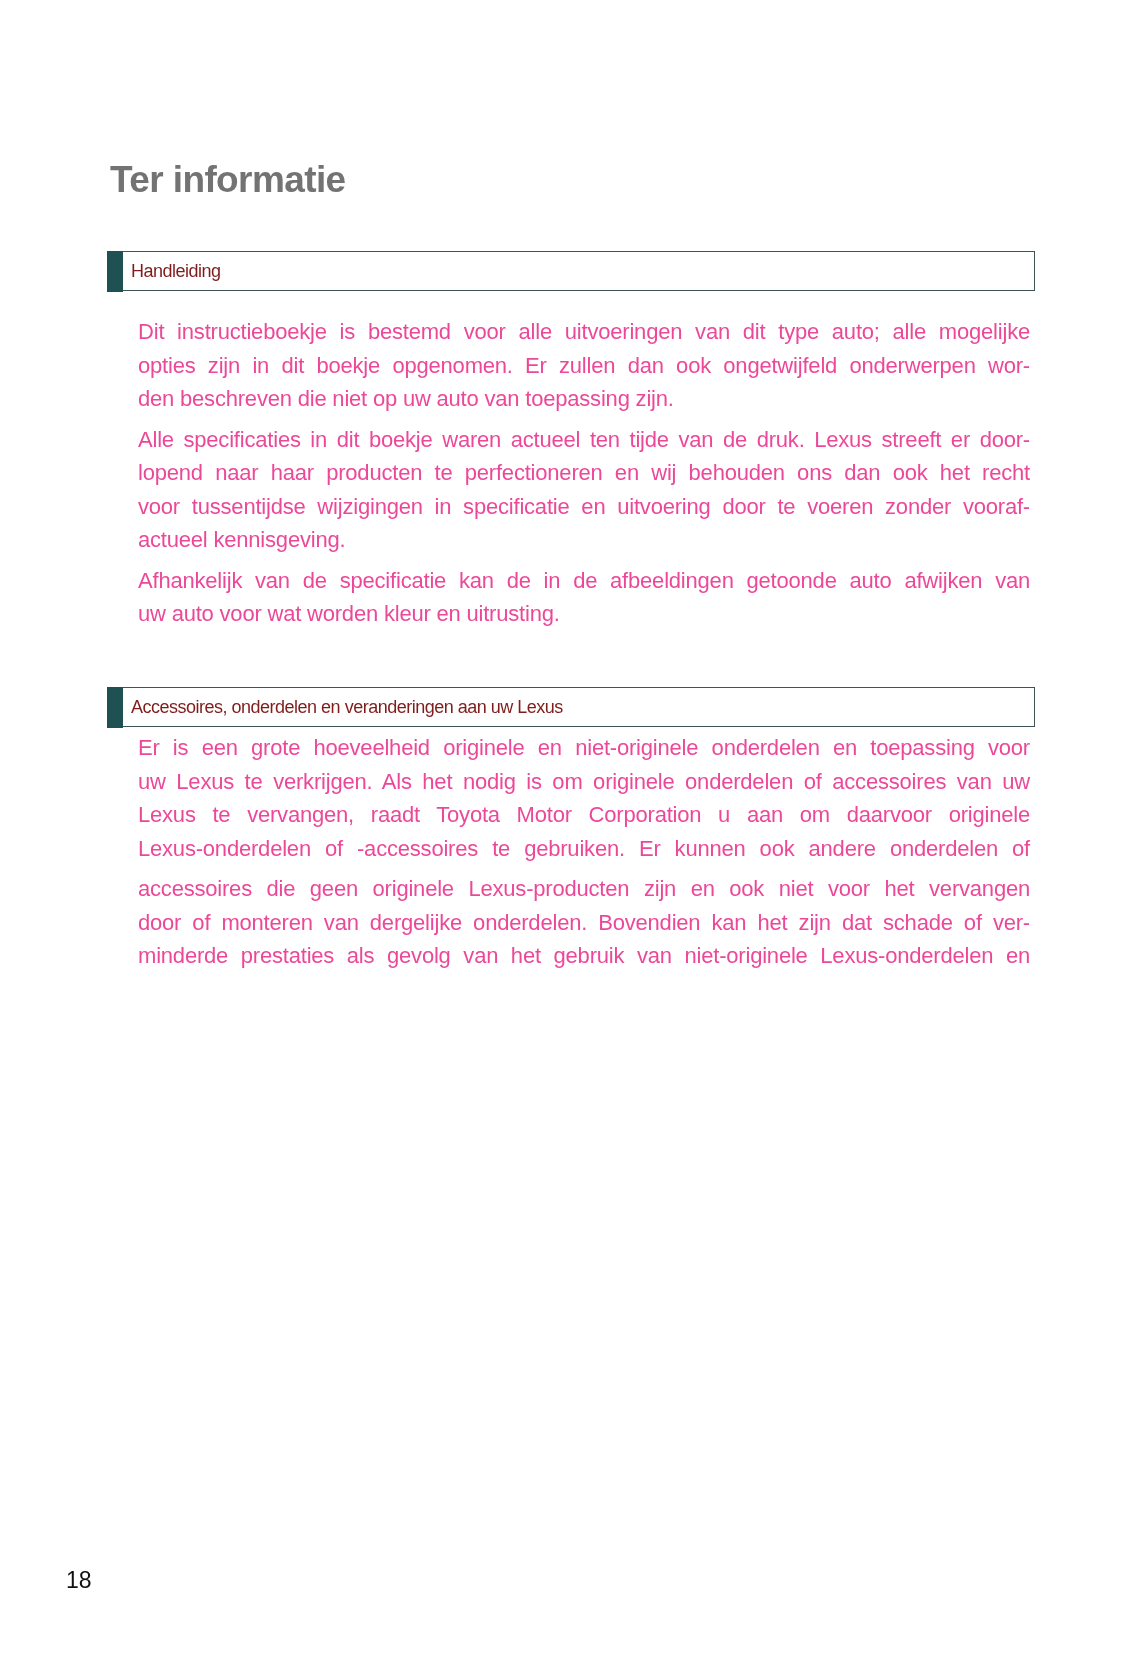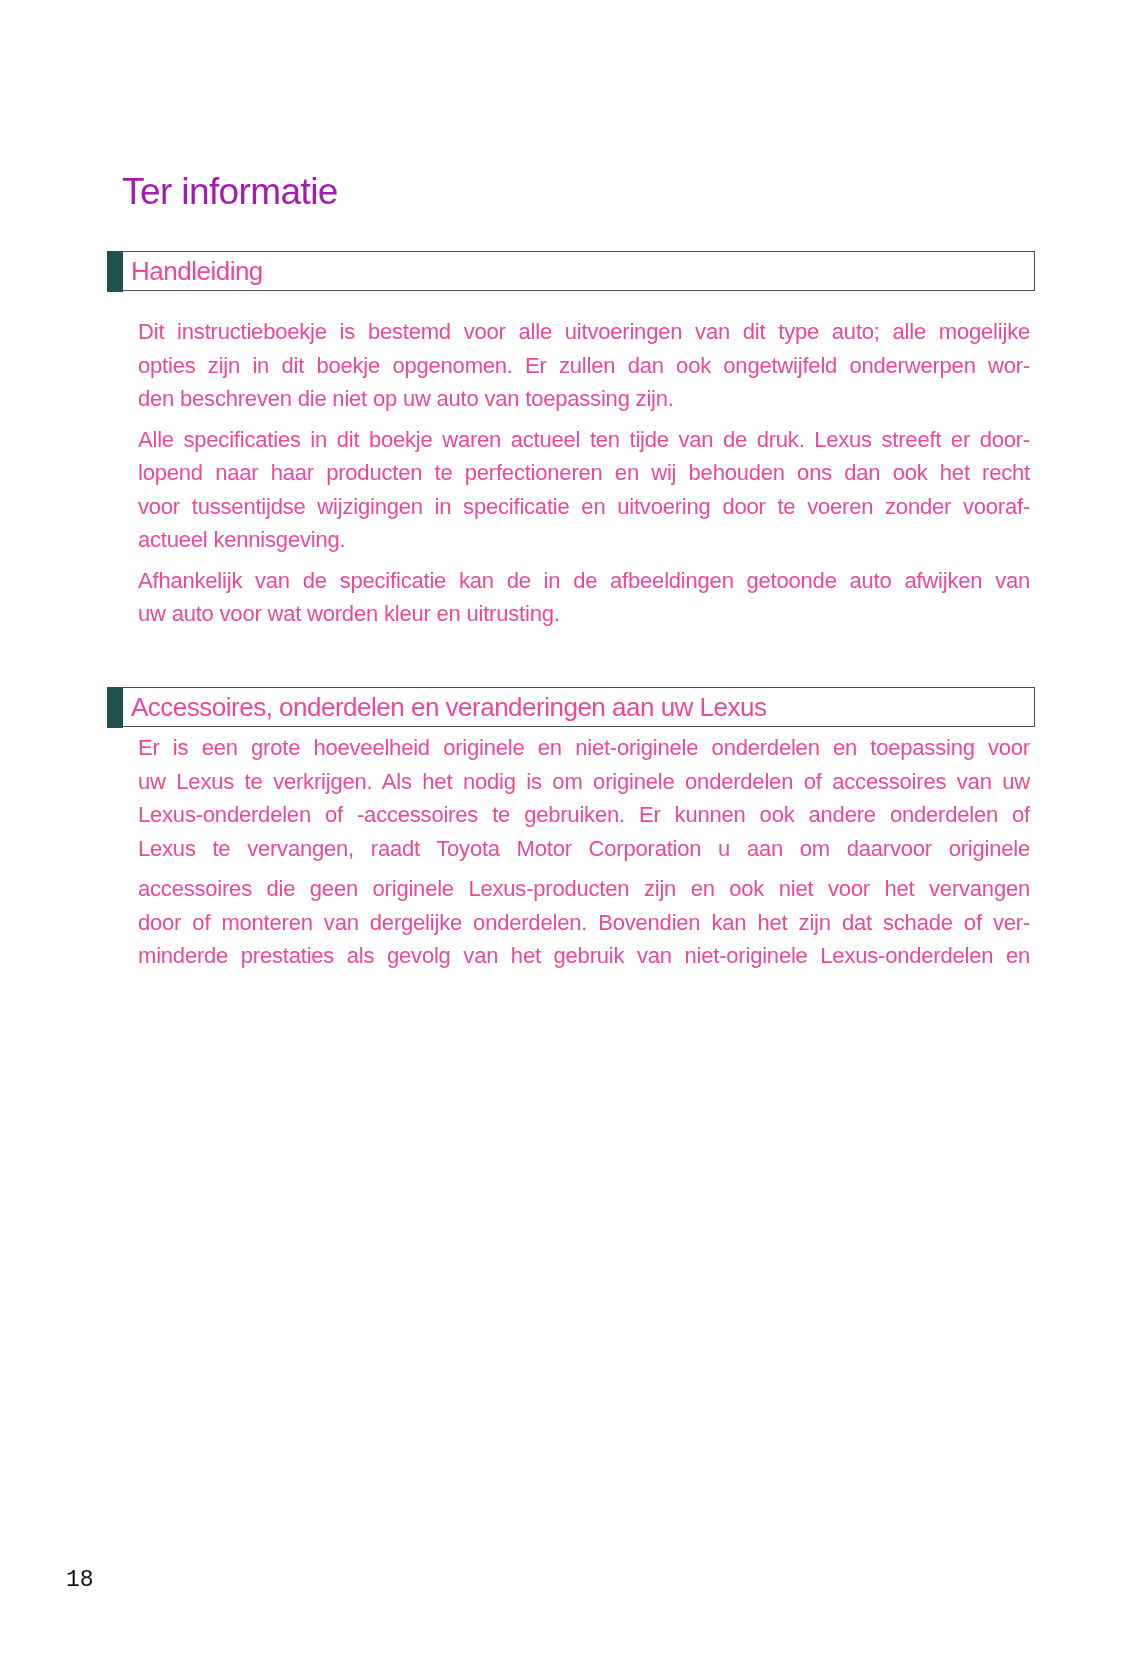--- a/index.html
+++ b/index.html
@@ -12,26 +12,26 @@
     height: 1654px;
     position: relative;
     overflow: hidden;
     font-family: "Liberation Sans", "DejaVu Sans", sans-serif;
     color: #1a1a1a;
   }
   .page-title {
     position: absolute;
     left: 106px;
     top: 154px;
-    margin: 16px;
+    margin: 4px;
     font-size: 37px;
-    font-weight: normal;
+    font-weight: bold;
     letter-spacing: -0.6px;
     line-height: 44px;
-    color: #a21caf;
+    color: #737373;
   }
   .section-heading {
     position: absolute;
     left: 107px;
     width: 928px;
     height: 40px;
     box-sizing: border-box;
     border: 1.5px solid #3e5558;
     border-left: none;
     display: flex;
@@ -45,23 +45,23 @@
     width: 16px;
     background: #1f5152;
   }
   .section-heading .label {
     position: absolute;
     left: 24px;
     top: 0;
     bottom: 0;
     display: flex;
     align-items: center;
-    font-size: 26px;
+    font-size: 18px;
     letter-spacing: -0.5px;
-    color: #ec4899;
+    color: #7f1d1d;
     white-space: nowrap;
   }
   .sec1 { top: 251px; }
   .sec2 { top: 667px; margin-top: 20px; }
 
   .body-block {
     position: absolute;
     left: 138px;
     width: 892px;
   }
@@ -78,21 +78,21 @@
 
   .line { display: block; text-align: justify; text-align-last: justify; }
   .line.last { text-align-last: left; }
 
   .page-number {
     position: absolute;
     left: 66px;
     top: 1567px;
     font-size: 23px;
     color: #111111;
-    font-family: Liberation Mono, monospace;
+    font-family: Liberation Sans, sans-serif;
   }
 </style>
 </head>
 <body>
 
 <h1 class="page-title">Ter informatie</h1>
 
 <div class="section-heading sec1">
   <span class="bar" style="background: rgb(31, 81, 82);"></span>
   <span class="label">Handleiding</span>
@@ -118,22 +118,22 @@
 
 <div class="section-heading sec2">
   <span class="bar" style="background: rgb(31, 81, 82);"></span>
   <span class="label">Accessoires, onderdelen en veranderingen aan uw Lexus</span>
 </div>
 
 <div class="body-block body2">
   <p>
     <span class="line">Er is een grote hoeveelheid originele en niet-originele onderdelen en toepassing voor</span>
     <span class="line">uw Lexus te verkrijgen. Als het nodig is om originele onderdelen of accessoires van uw</span>
+    <span class="line">Lexus te vervangen, raadt Toyota Motor Corporation u aan om daarvoor originele</span>
     <span class="line">Lexus-onderdelen of -accessoires te gebruiken. Er kunnen ook andere onderdelen of</span>
-    <span class="line">Lexus te vervangen, raadt Toyota Motor Corporation u aan om daarvoor originele</span>
   </p>
   <p>
     <span class="line">accessoires die geen originele Lexus-producten zijn en ook niet voor het vervangen</span>
     <span class="line">door of monteren van dergelijke onderdelen. Bovendien kan het zijn dat schade of ver-</span>
     <span class="line">minderde prestaties als gevolg van het gebruik van niet-originele Lexus-onderdelen en</span>
   </p>
 </div>
 
 <div class="page-number">18</div>
 

